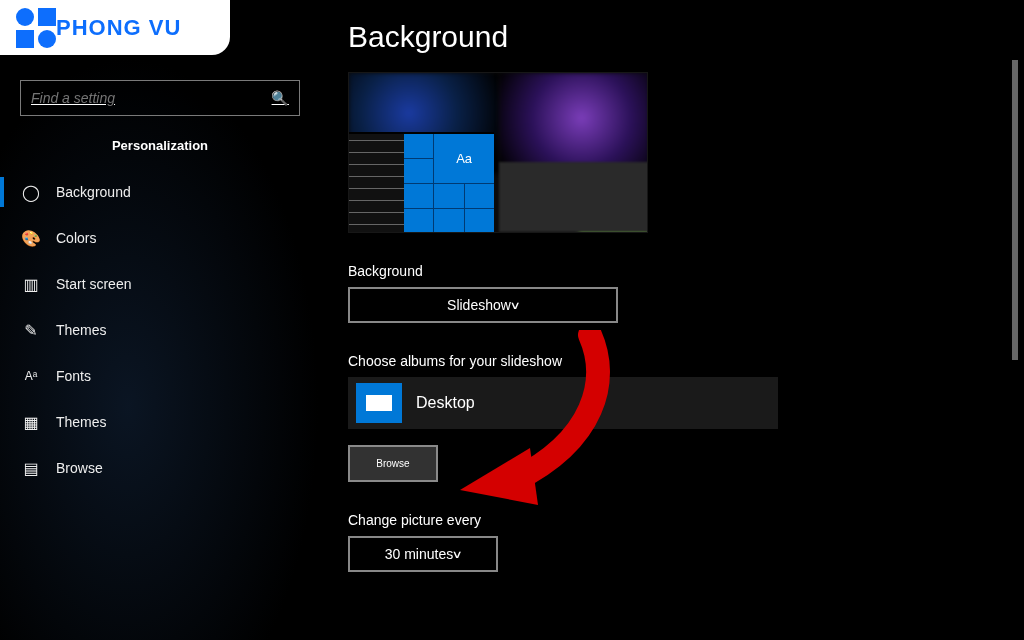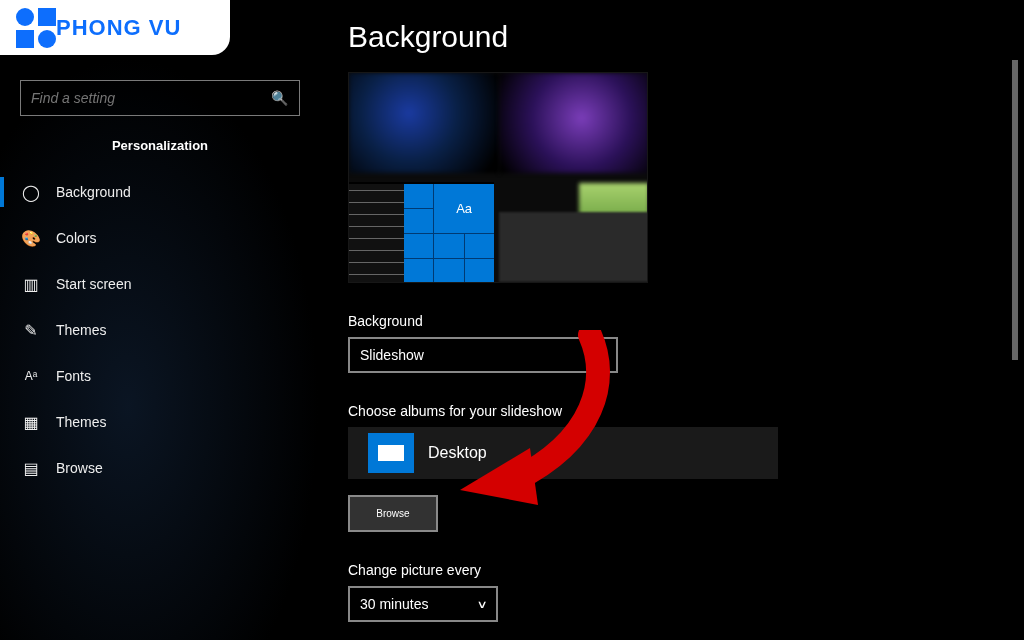--- a/index.html
+++ b/index.html
@@ -28,21 +28,21 @@
   .logo-mark div{background:#0d6efd; width:18px; height:18px;}
   .logo-mark div:nth-child(1){border-radius:50%;}
   .logo-mark div:nth-child(4){border-radius:50%;}
   .logo-text{ color:#0d6efd; font-weight:700; font-size:22px; letter-spacing:1px;}
 
   
   .search {
     margin:25px 20px 18px 20px;
     border:1px solid #7a7a7a; height:36px;
     display:flex; align-items:center; justify-content:space-between;
-    padding:0 10px; background:rgba(0,0,0,.15);
+    padding:0 10px; background:rgba(0,0,0,.15);text-decoration:underline;
   }
   .search input{
     background:transparent; border:0; outline:0; color:#ccc; font-size:14px; width:100%;
     font-style:italic;
   }
   .search-icon{ color:#ccc; font-size:14px;}
 
   .section-label{ color:#fff; font-size:13px; font-weight:600; padding:4px 22px 16px 22px;text-align:center;}
 
   .nav-item{
@@ -51,21 +51,21 @@
     position:relative;
   }
   .nav-item.active::before{
     content:""; position:absolute; left:0; top:8px; bottom:8px; width:4px; background:#0078d7;
   }
   .nav-icon{ width:18px; display:flex; justify-content:center; font-size:16px;}
 
   
   .page-title{ font-size:30px; font-weight:400; margin-bottom:18px;}
   .preview{
-    width:300px; height:211px; background:#0b0b0b; position:relative; overflow:hidden;
+    width:300px; height:161px; background:#0b0b0b; position:relative; overflow:hidden;
     border:1px solid rgba(255,255,255,.05);
   }
   .preview .wall1{position:absolute;left:0;top:0;width:150px;height:100px;
     background:radial-gradient(circle at 40% 40%, #1a3aa0 0%, #092046 45%, #000 90%); filter:blur(2px);}
   .preview .wall2{position:absolute;left:150px;top:0;width:150px;height:100px;
     background:radial-gradient(circle at 55% 45%, #7a3db8 0%, #2b1159 50%, #000 95%); filter:blur(2px);}
   .preview .wall3{position:absolute;left:230px;top:110px;width:70px;height:60px;
     background:linear-gradient(#a9d26e,#4e8a2b); filter:blur(2px);}
   .preview .task{position:absolute;left:150px;bottom:0;width:150px;height:70px;background:#2a2a2a;filter:blur(1px);}
   .preview .startwin{
@@ -75,29 +75,29 @@
   .preview .menu-list{position:absolute;left:0;top:0;width:55px;height:100px;
     background:repeating-linear-gradient(#111 0 6px,#666 6px 7px,#111 7px 12px);}
   .preview .tiles{position:absolute;left:55px;top:0;width:90px;height:100px;
     display:grid;grid-template-columns:repeat(3,1fr);grid-template-rows:repeat(4,1fr);gap:1px;background:#003a73;}
   .preview .tiles div{background:#0078d7;}
   .preview .tiles .big{grid-column:2 / span 2; grid-row:1 / span 2; display:flex;align-items:center;justify-content:center;font-size:13px;}
 
   .field-label{font-size:14px; margin-top:30px; margin-bottom:8px;}
   .select{
     border:2px solid #888; height:36px; width:270px;
-    display:flex; align-items:center; justify-content:space-between;
+    display:flex; align-items:center; justify-content:center;
     padding:0 10px; font-size:14px; background:#000;
   }
   .select .chev{font-size:11px; transform:scaleX(1.4);}
   .select.small{width:150px;}
 
   .album-row{
     display:flex; align-items:center; gap:14px; background:#1a1a1a;
-    width:430px; height:52px; padding-left:20px; margin-top:6px;
+    width:430px; height:52px; padding-left:8px; margin-top:6px;
   }
   .album-icon{ width:46px; height:40px; background:#0078d7; display:flex; align-items:center; justify-content:center;}
   .album-icon .inner{width:26px;height:16px;background:#fff;}
 
   .browse-btn{
     margin-top:16px; border:2px solid #8a8a8a; background:#323232;
     height:37px; width:90px; font-size:10px; color:#fff;
     display:flex; align-items:center; justify-content:center;
   }
 

